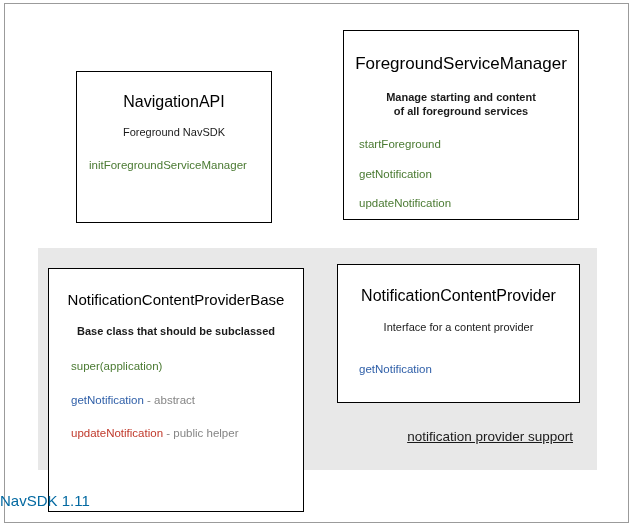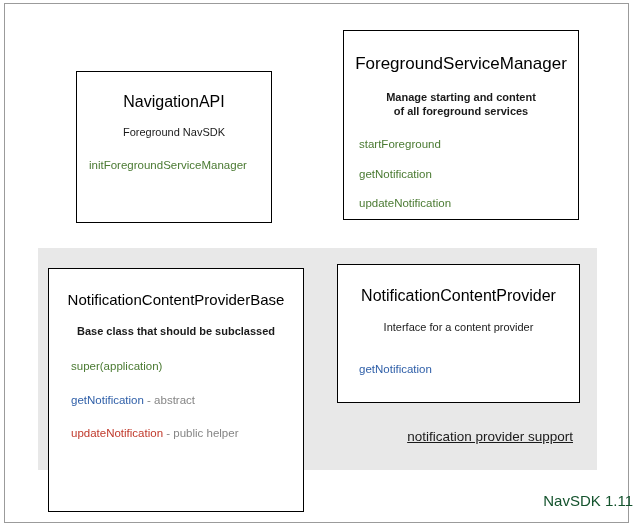--- a/index.html
+++ b/index.html
@@ -126,23 +126,23 @@
   }
   #box-notification-content-provider .class-title { margin-top: 22px; }
   #box-notification-content-provider .class-desc  { margin-top: 15px; }
   #box-notification-content-provider .members     { margin: 29px 0 0 21px; }
 
   .footer-label {
     position: absolute;
     left: 0;
     right: 0;
     top: 492px;
-    text-align: right;
+    text-align: left;
     font-size: 15px;
-    color: #14532d;
+    color: #0369a1;
   }
 </style>
 </head>
 <body>
 
 <div id="canvas">
 
   <div class="slide-frame"></div>
 
   <div class="group-panel">

